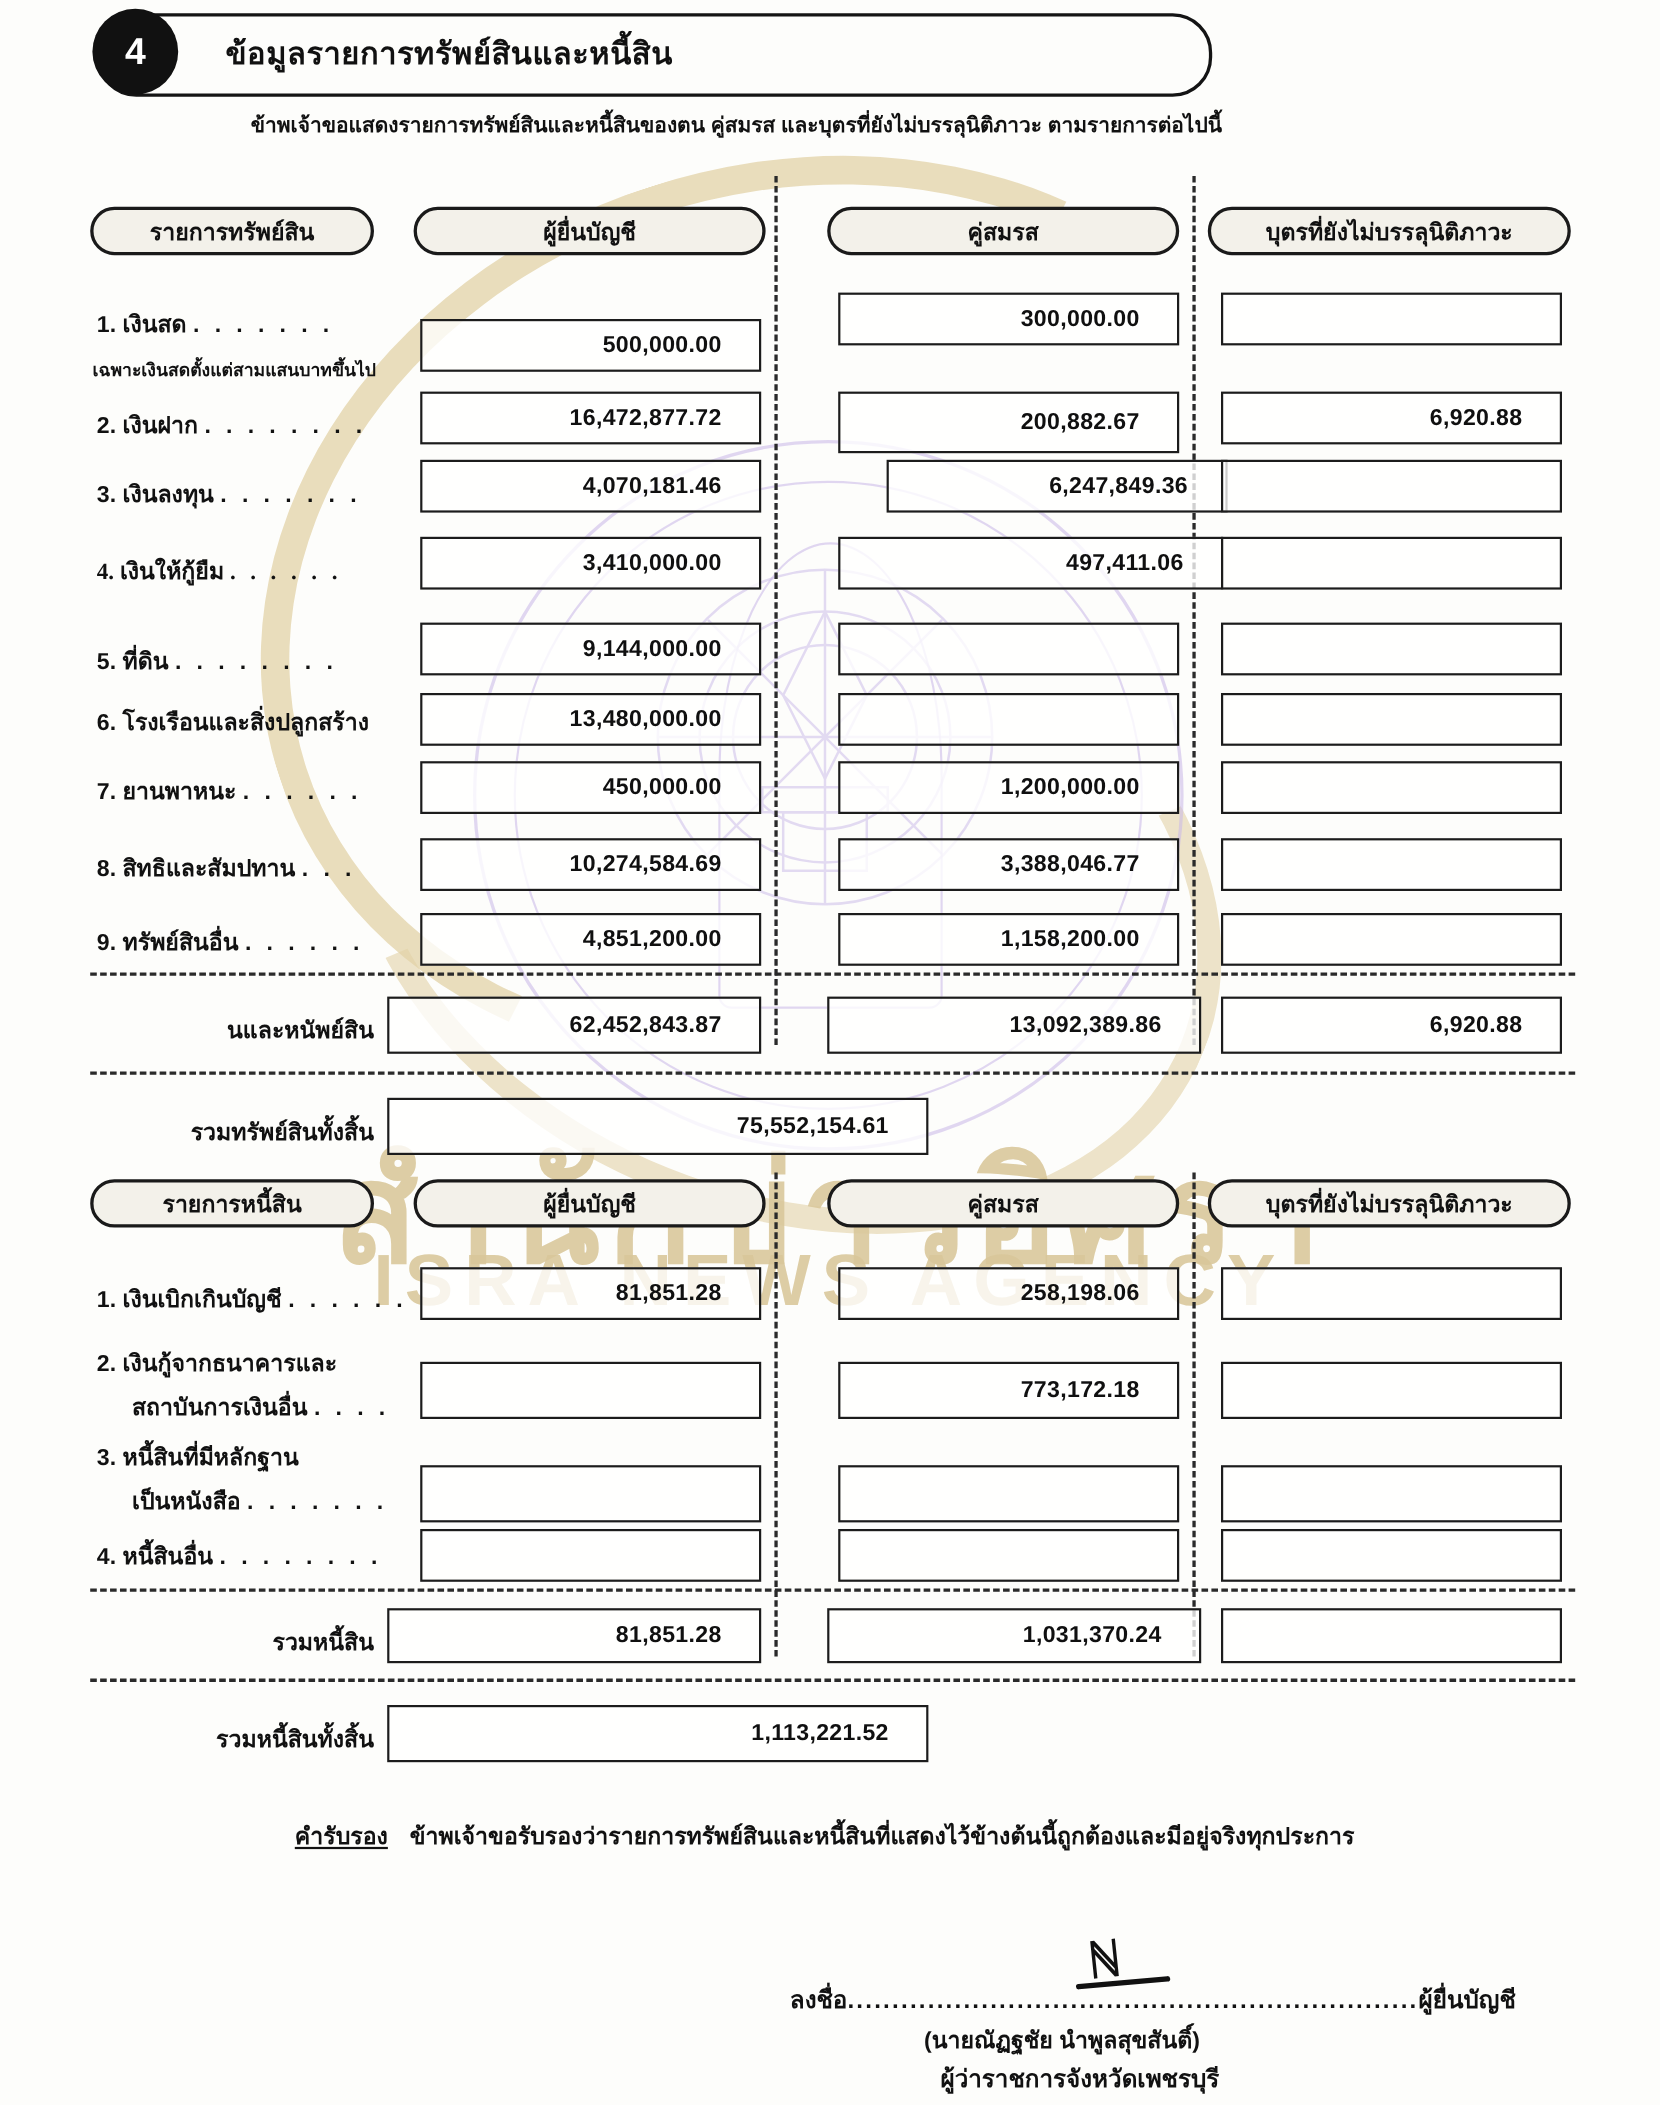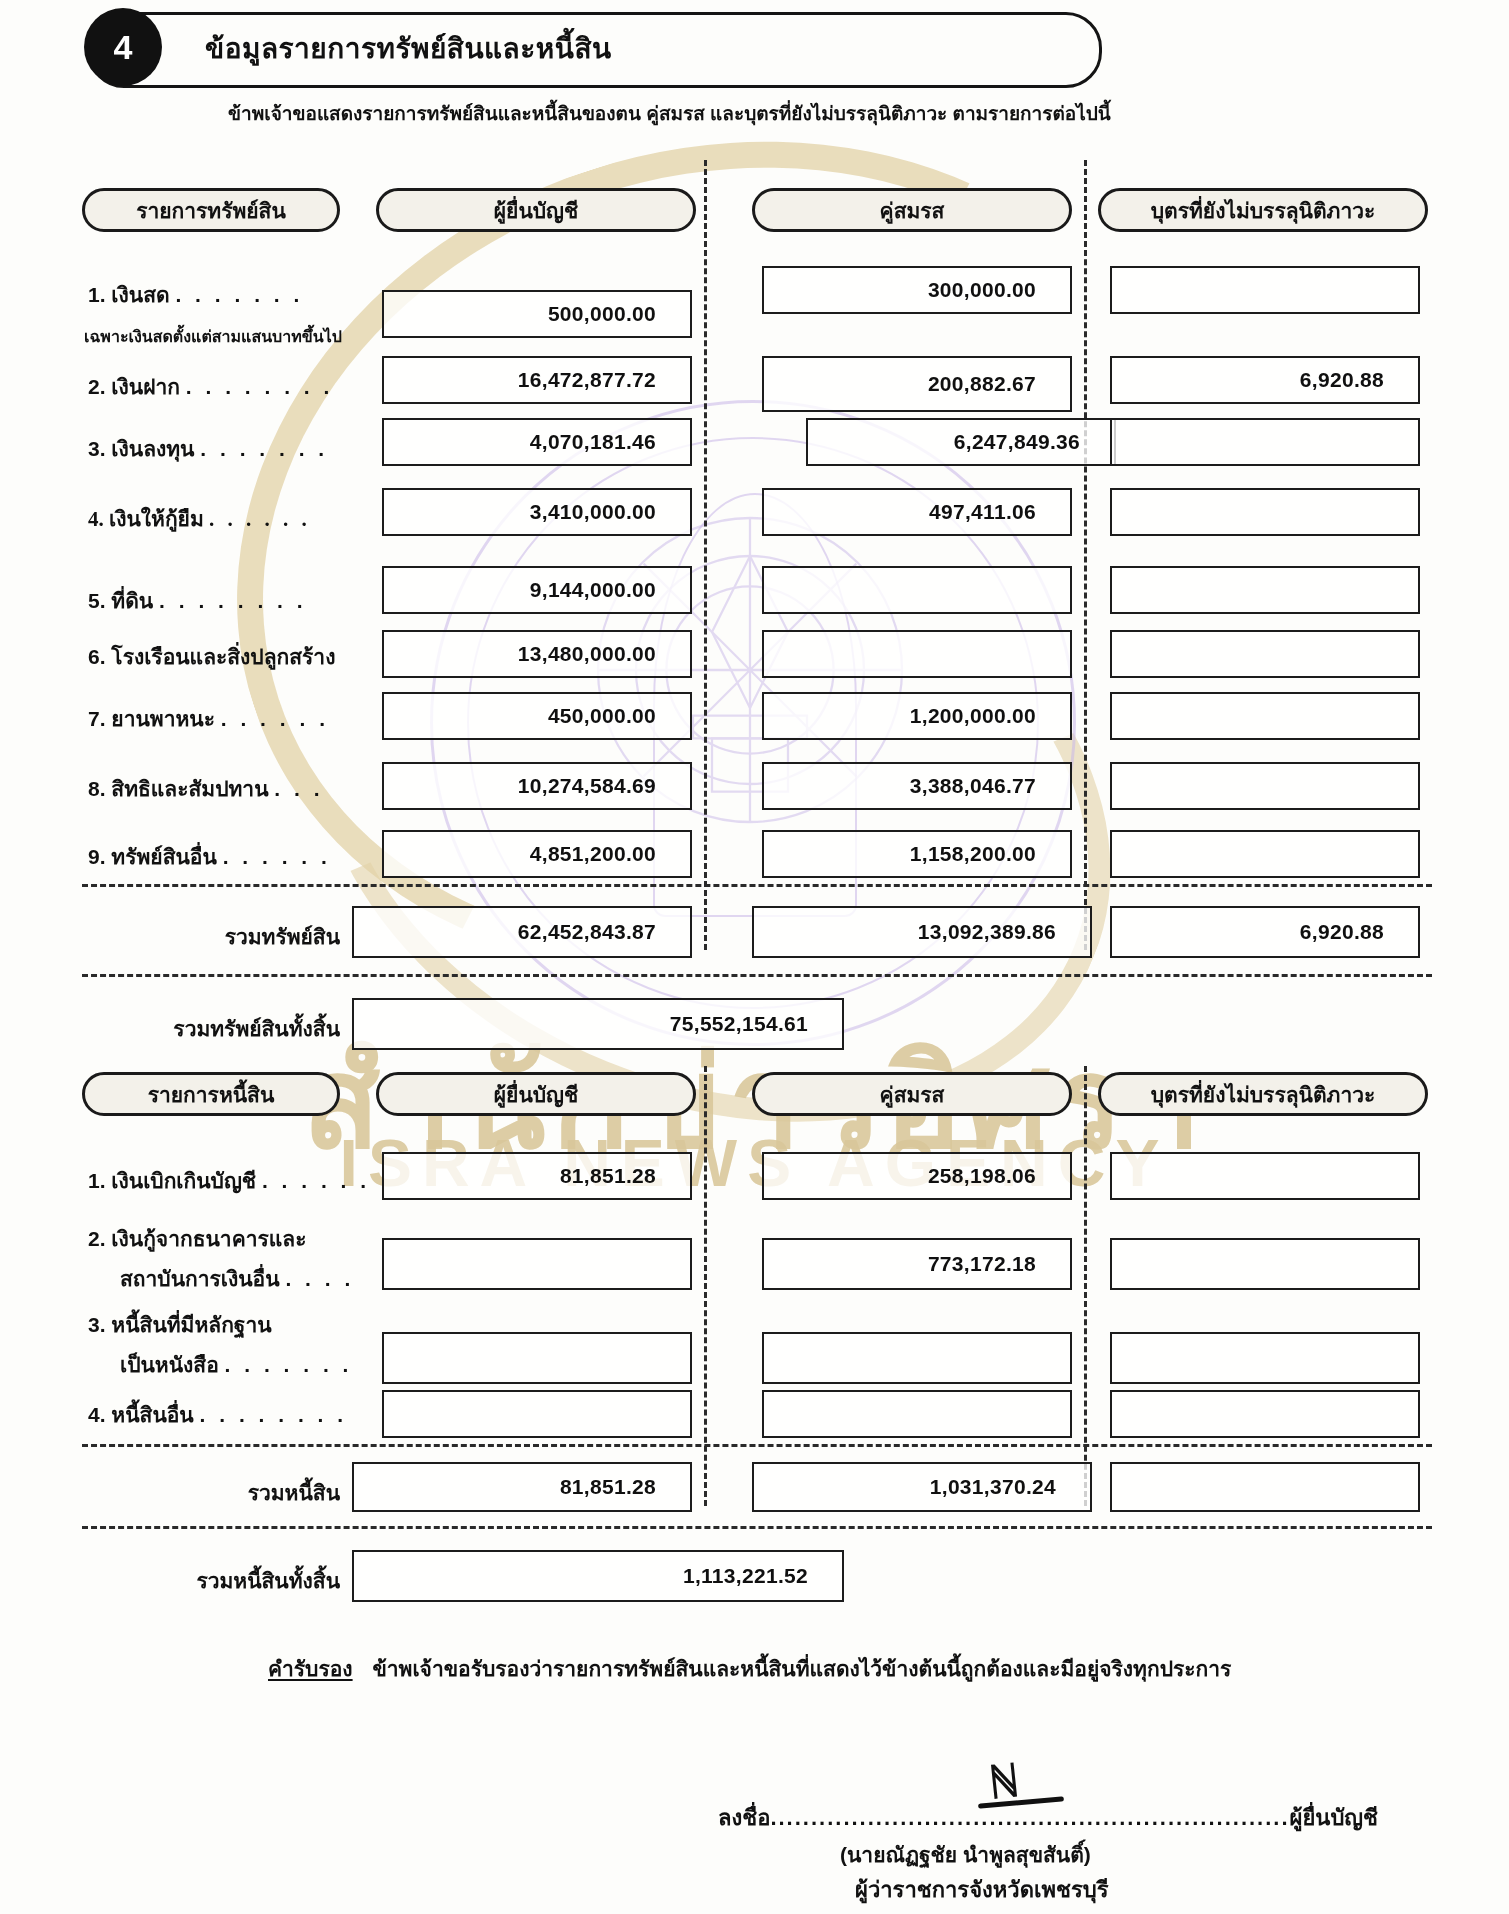--- a/index.html
+++ b/index.html
@@ -349,21 +349,21 @@
   <div class="vbox" style="left:382px; top:418px; width:310px; height:48px;">4,070,181.46</div>
   <div class="vbox" style="left:762px; top:418px; width:310px; height:48px;margin-left:44px;">6,247,849.36</div>
   <div class="vbox" style="left:1110px;top:418px; width:310px; height:48px;"></div>
 
   <div class="rlabel" style="left:88px; top:502px;font-family:Liberation Serif, serif;">
     <span>4.</span>
     <span>เงินให้กู้ยืม</span>
     <span class="dots">. . . . . .</span>
   </div>
   <div class="vbox" style="left:382px; top:488px; width:310px; height:48px;">3,410,000.00</div>
-  <div class="vbox" style="left:762px; top:488px; width:310px; height:48px;">497,411.06</div>
+  <div class="vbox" style="left:762px; top:488px; width:350px; height:48px;">497,411.06</div>
   <div class="vbox" style="left:1110px;top:488px; width:310px; height:48px;"></div>
 
   <div class="rlabel" style="left:88px; top:584px;">
     <span>5.</span>
     <span>ที่ดิน</span>
     <span class="dots">. . . . . . . .</span>
   </div>
   <div class="vbox" style="left:382px; top:566px; width:310px; height:48px;">9,144,000.00</div>
   <div class="vbox" style="left:762px; top:566px; width:310px; height:48px;"></div>
   <div class="vbox" style="left:1110px;top:566px; width:310px; height:48px;"></div>
@@ -397,21 +397,21 @@
   <div class="rlabel" style="left:88px; top:840px;">
     <span>9.</span>
     <span>ทรัพย์สินอื่น</span>
     <span class="dots">. . . . . .</span>
   </div>
   <div class="vbox" style="left:382px; top:830px; width:310px; height:48px;">4,851,200.00</div>
   <div class="vbox" style="left:762px; top:830px; width:310px; height:48px;">1,158,200.00</div>
   <div class="vbox" style="left:1110px;top:830px; width:310px; height:48px;"></div>
 
   <div class="hdash" style="left:82px; top:884px; width:1350px;"></div>
-  <div class="tlabel" style="left:100px; top:920px; width:240px;">รวมทรัพย์สิน</div>
+  <div class="tlabel" style="left:100px; top:920px; width:240px;">นและหนัพย์สิน</div>
   <div class="vbox total" style="left:352px; top:906px; width:340px; height:52px;">62,452,843.87</div>
   <div class="vbox total" style="left:752px; top:906px; width:340px; height:52px;">13,092,389.86</div>
   <div class="vbox total" style="left:1110px;top:906px; width:310px; height:52px;">6,920.88</div>
   <div class="hdash" style="left:82px; top:974px; width:1350px;"></div>
 
   <div class="tlabel" style="left:100px; top:1012px; width:240px;">รวมทรัพย์สินทั้งสิ้น</div>
   <div class="vbox total" style="left:352px; top:998px; width:492px; height:52px;">75,552,154.61</div>
 
   <div class="vdash" style="left:704px; top:1066px; height:440px;"></div>
   <div class="vdash" style="left:1084px; top:1066px; height:440px;"></div>

